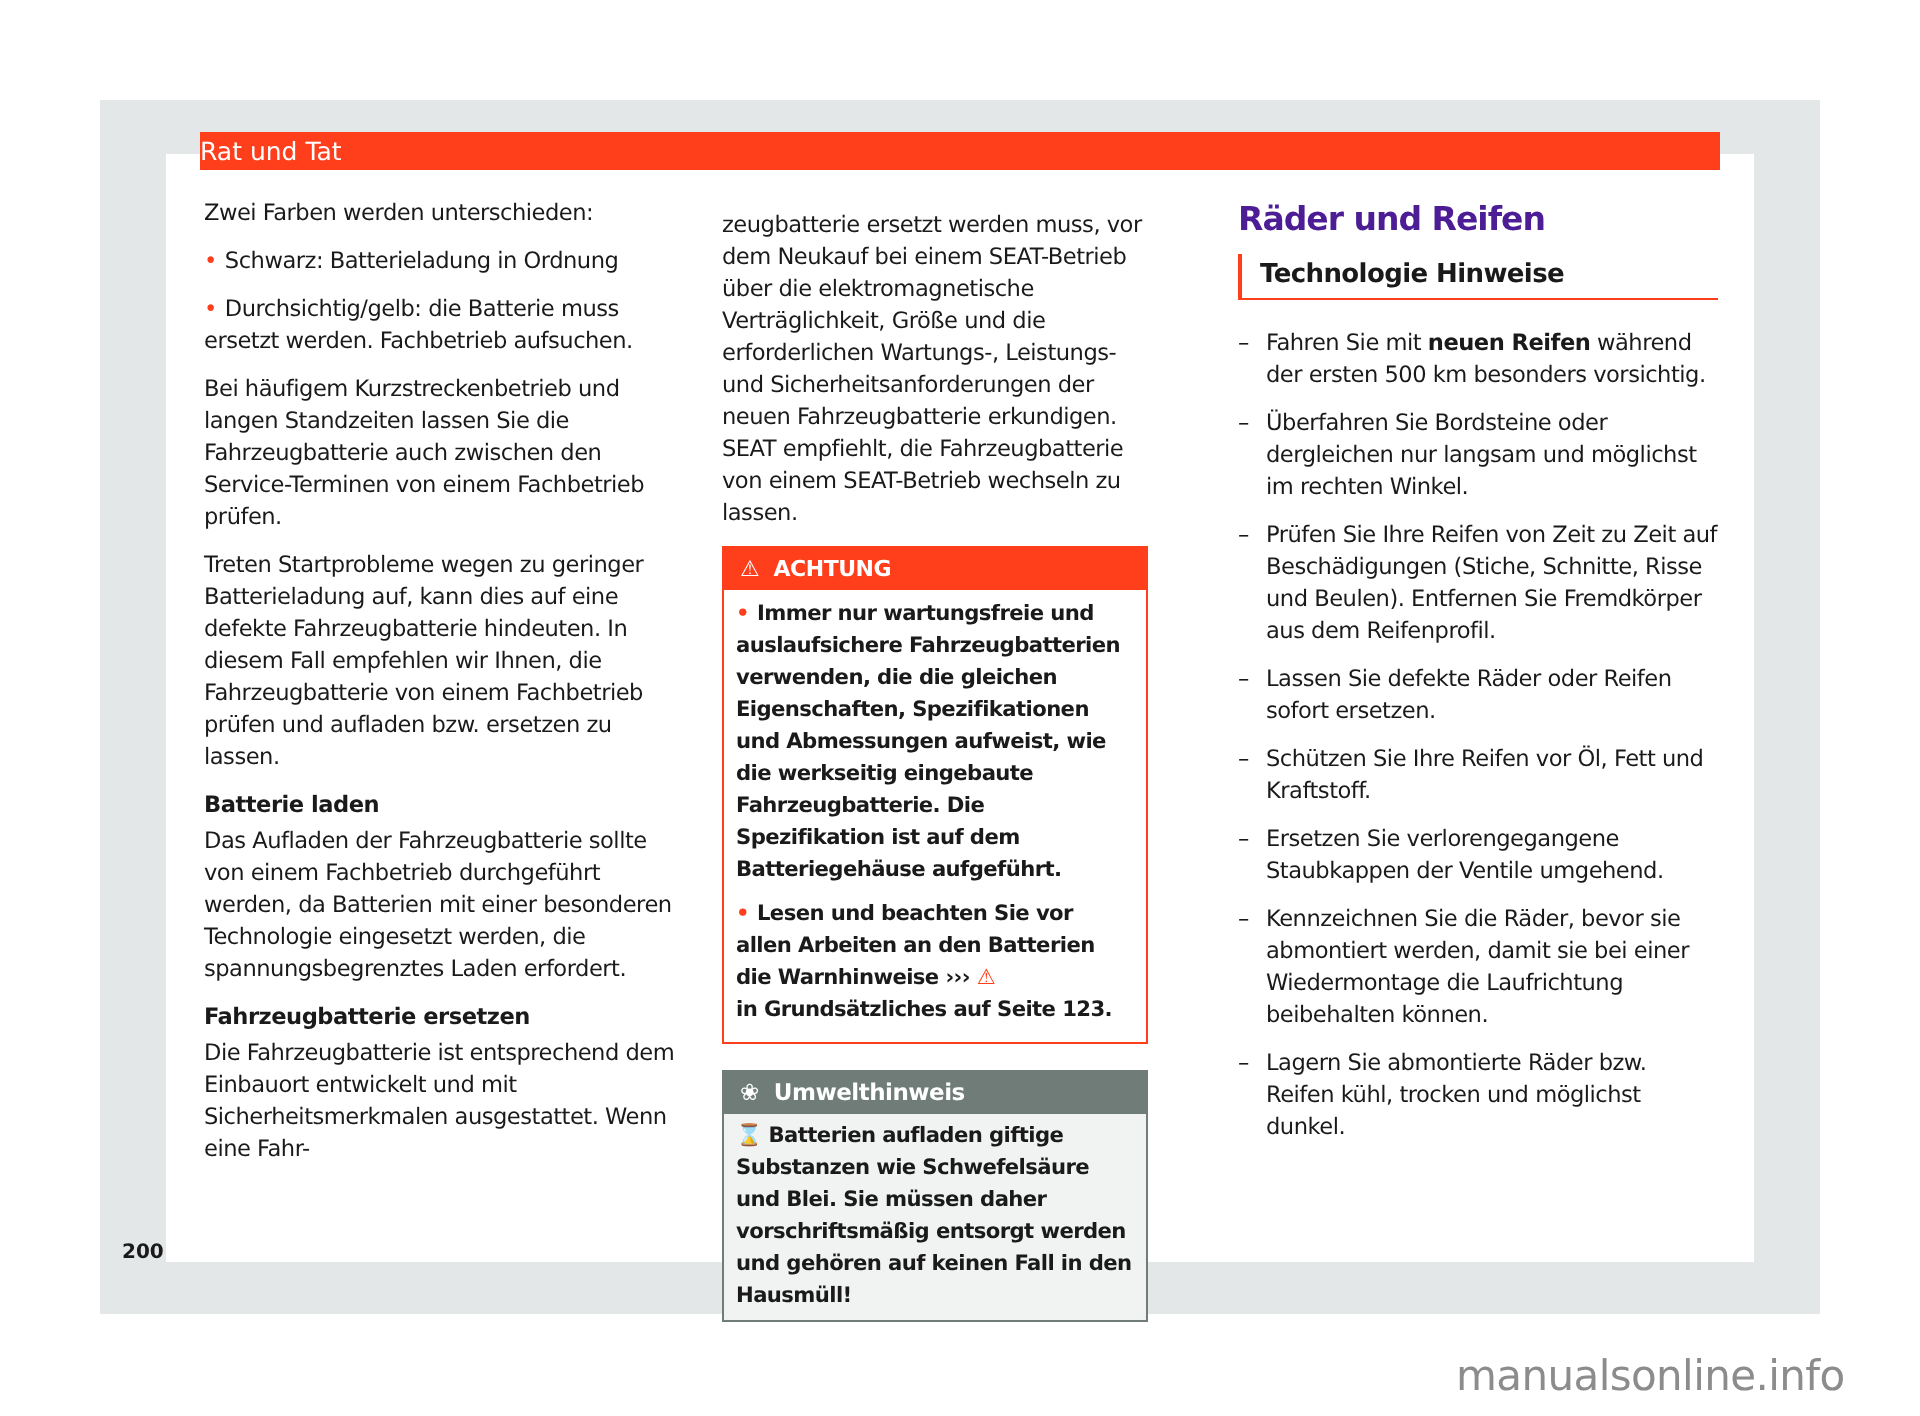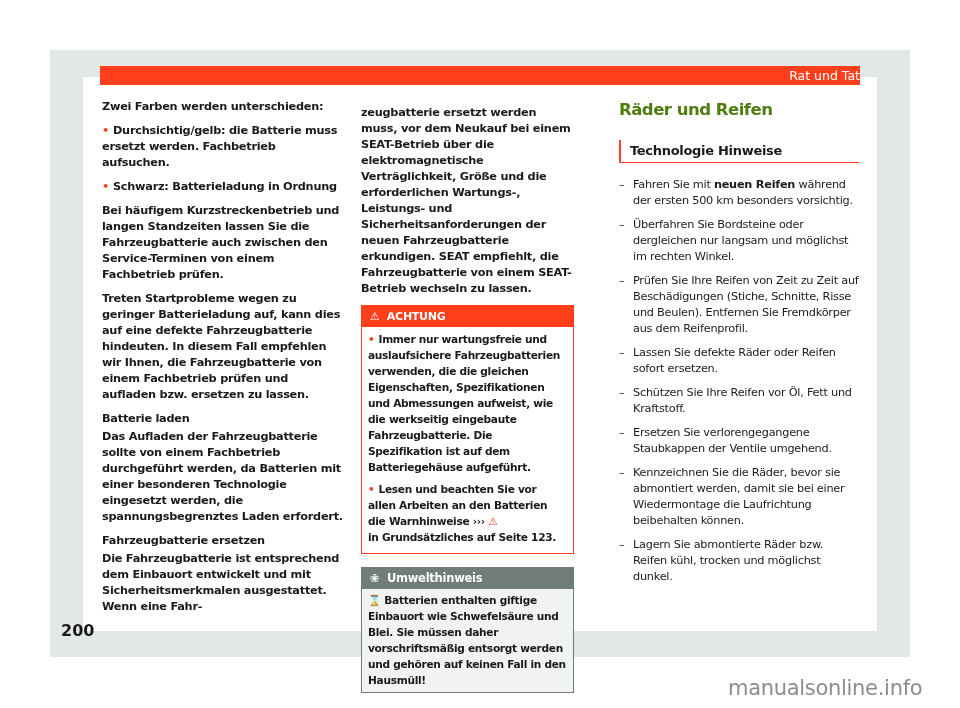--- a/index.html
+++ b/index.html
@@ -1,58 +1,58 @@
 <!DOCTYPE html>
 <html><head>
 <meta charset="utf-8">
 <style>
   html, body { margin:0; padding:0; }
   body { width:960px; height:708px; background:#ffffff; position:relative; overflow:hidden;
          font-family:"DejaVu Sans", sans-serif; color:#1a1a1a; }
   .frame { position:absolute; left:50px; top:50px; width:860px; height:607px; background:#e4e7e8; }
   .page { position:absolute; left:83px; top:77px; width:794px; height:554px; background:#ffffff; }
   .header-bar { position:absolute; left:100px; top:66px; width:760px; height:19px; background:#ff3e1c;
-                color:#fff; font-size:12.5px; text-align:right; line-height:19px; }
+                color:#fff; font-size:12.5px; text-align:left; line-height:19px; }
   .col { position:absolute; font-size:11.3px; line-height:16px; letter-spacing:-0.25px; }
   .col1 { left:102px; top:99px; width:243px; }
   .col2 { left:361px; top:105px; width:213px; }
   .col3 { left:619px; top:99px; width:240px; }
-  p { margin:0 0 8px 0;font-weight:bold; }
+  p { margin:0 0 8px 0; }
   .bullet { color:#ff3e1c; margin-right:4px; }
   .sec-title { border-left:2px solid #ff3e1c; border-bottom:1.5px solid #ff3e1c; padding:4px 0 3px 9px;
                font-weight:bold; font-size:14px; line-height:19px; margin:22px 0 10px 0; letter-spacing:-0.4px; }
   .subhead { font-weight:bold; margin:0 0 2px 0; }
   .warn-box { border:1px solid #ff3e1c; margin:8px 0 13px 0; }
   .warn-head { background:#ff3e1c; color:#fff; font-weight:bold; font-size:11px; padding:2px 8px; line-height:17px; }
   .warn-body { padding:4px 6px 2px 6px; font-weight:bold; font-size:10.6px; line-height:16px; letter-spacing:-0.3px; }
   .warn-body p { margin:0 0 6px 0; }
   .env-box { border:1px solid #6f7c78; background:#f1f2f2; }
   .env-head { background:#6f7c78; color:#fff; font-weight:bold; font-size:11.5px; padding:2px 8px; line-height:17px; }
   .env-body { padding:3px 6px 4px 6px; font-weight:bold; font-size:10.6px; line-height:16px; letter-spacing:-0.3px; }
   .h1 { color:#ff3e1c; font-weight:bold; font-size:19px; line-height:24px; margin:2px 0 14px 0; letter-spacing:-0.5px; }
-  .h2 { color:#4d7c0f; font-weight:bold; font-size:16.5px; line-height:22px; margin:0 0 19px 0; letter-spacing:-0.5px; }
+  .h2 { color:#4c1d95; font-weight:bold; font-size:16.5px; line-height:22px; margin:0 0 6px 0; letter-spacing:-0.5px; }
   .h3 { border-left:2px solid #ff3e1c; border-bottom:1.5px solid #ff3e1c; padding:2px 0 3px 9px;
         font-weight:bold; font-size:13px; line-height:17px; margin:0 0 14px 0; letter-spacing:-0.3px; }
   ul.dash { list-style:none; margin:0; padding:0; }
   ul.dash li { position:relative; padding-left:14px; margin-bottom:8px; }
   ul.dash li .dash-mark { position:absolute; left:0; top:0; }
-  .page-num { position:absolute; left:61px; top:621px; font-weight:bold; font-size:16px; }
+  .page-num { position:absolute; left:61px; top:621px; font-weight:bold; font-size:10px; }
   .watermark { position:absolute; left:728px; top:676px; font-size:21px; color:#8c8c8c; letter-spacing:-0.3px; }
 </style>
 </head>
 <body>
 
 <div class="frame"></div>
 <div class="page"></div>
 <div class="header-bar">Rat und Tat</div>
 
 <div class="col col1">
   <p>Zwei Farben werden unterschieden:</p>
+  <p><span class="bullet">•</span><span>Schwarz: Batterieladung in Ordnung</span></p>
   <p><span class="bullet">•</span><span>Durchsichtig/gelb: die Batterie muss ersetzt werden. Fachbetrieb aufsuchen.</span></p>
-  <p><span class="bullet">•</span><span>Schwarz: Batterieladung in Ordnung</span></p>
   <p>Bei häufigem Kurzstreckenbetrieb und langen Standzeiten lassen Sie die Fahrzeugbatterie auch zwischen den Service-Terminen von einem Fachbetrieb prüfen.</p>
   <p>Treten Startprobleme wegen zu geringer Batterieladung auf, kann dies auf eine defekte Fahrzeugbatterie hindeuten. In diesem Fall empfehlen wir Ihnen, die Fahrzeugbatterie von einem Fachbetrieb prüfen und aufladen bzw. ersetzen zu lassen.</p>
   <div class="subhead">Batterie laden</div>
   <p>Das Aufladen der Fahrzeugbatterie sollte von einem Fachbetrieb durchgeführt werden, da Batterien mit einer besonderen Technologie eingesetzt werden, die spannungsbegrenztes Laden erfordert.</p>
   <div class="subhead">Fahrzeugbatterie ersetzen</div>
   <p>Die Fahrzeugbatterie ist entsprechend dem Einbauort entwickelt und mit Sicherheitsmerkmalen ausgestattet. Wenn eine Fahr-</p>
 </div>
 
 <div class="col col2">
   <p>zeugbatterie ersetzt werden muss, vor dem Neukauf bei einem SEAT-Betrieb über die elektromagnetische Verträglichkeit, Größe und die erforderlichen Wartungs-, Leistungs- und Sicherheitsanforderungen der neuen Fahrzeugbatterie erkundigen. SEAT empfiehlt, die Fahrzeugbatterie von einem SEAT-Betrieb wechseln zu lassen.</p>
@@ -69,21 +69,21 @@
         <span>in Grundsätzliches auf Seite 123.</span></p>
     </div>
   </div>
   <div class="env-box">
     <div class="env-head">
       <span>❀</span>&nbsp;
       <span>Umwelthinweis</span>
     </div>
     <div class="env-body">
       <span>⌛</span>
-      <span>Batterien enthalten giftige Einbauort wie Schwefelsäure und Blei. Sie müssen daher vorschriftsmäßig entsorgt werden und gehören auf keinen Fall in den Hausmüll!</span>
+      <span>Batterien aufladen giftige Substanzen wie Schwefelsäure und Blei. Sie müssen daher vorschriftsmäßig entsorgt werden und gehören auf keinen Fall in den Hausmüll!</span>
     </div>
   </div>
 </div>
 
 <div class="col col3">
   <div class="h2">Räder und Reifen</div>
   <div class="h3">Technologie Hinweise</div>
   <ul class="dash">
     <li><span class="dash-mark">–</span><span>Fahren Sie mit </span><b>neuen Reifen</b><span> während der ersten 500 km besonders vorsichtig.</span></li>
     <li><span class="dash-mark">–</span><span>Überfahren Sie Bordsteine oder dergleichen nur langsam und möglichst im rechten Winkel.</span></li>

